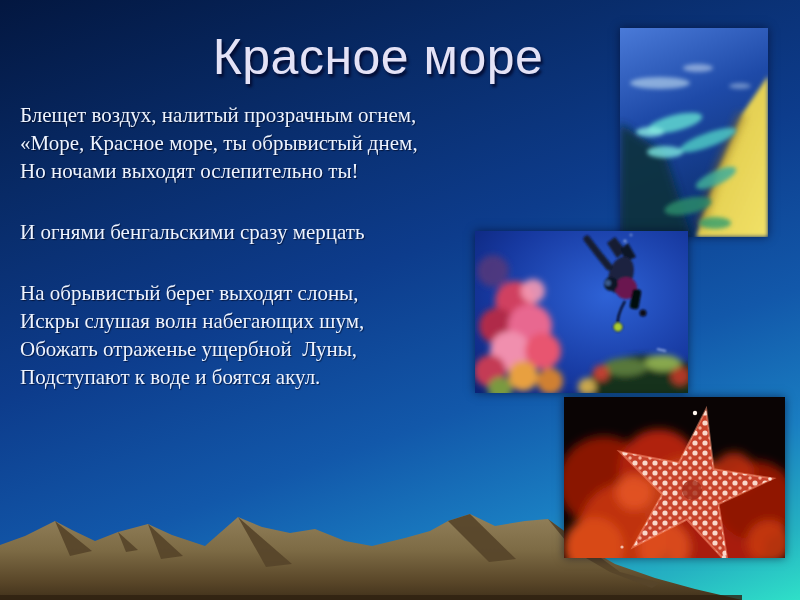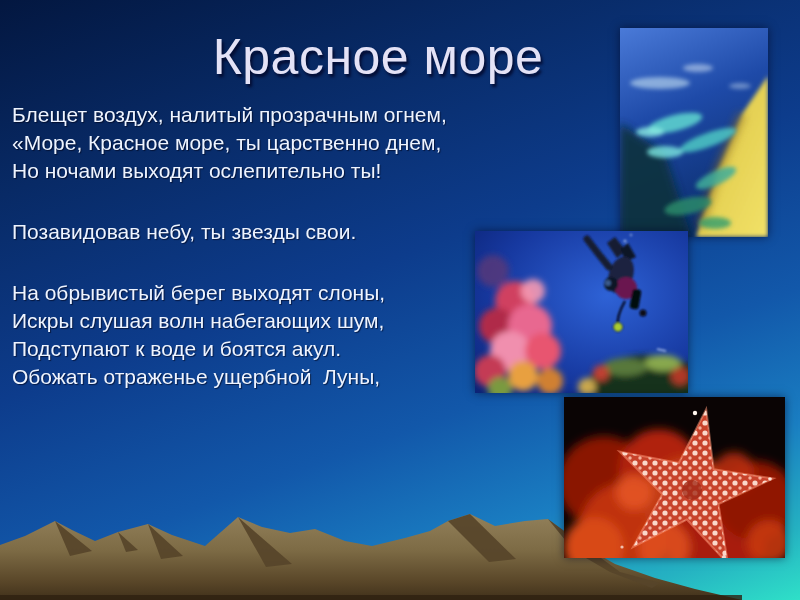--- a/index.html
+++ b/index.html
@@ -10,21 +10,21 @@
       #1a7ec2 80%, #25b2c2 92%, #2fe0c8 100%);
     font-family:"Liberation Sans", sans-serif;
   }
   .title{
     position:absolute;left:0;top:28px;width:756px;text-align:center;
     font-size:50px;line-height:58px;color:#e4e2f6;
     text-shadow:2px 3px 3px rgba(2,6,40,0.85);
     letter-spacing:0.5px;
   }
   .poem{position:absolute;left:8px;top:101px;width:470px;}
-  .stanza{margin:0 0 33px 4px;}
+  .stanza{margin:0 0 33px 12px;font-family:Liberation Serif, serif;}
   .poem-line{
     font-size:21px;line-height:28px;color:#eef4ff;white-space:pre;
     text-shadow:1px 1px 1px rgba(0,2,20,0.6);
   }
   .photo{position:absolute;box-shadow:0 0 9px rgba(0,0,25,0.55);overflow:hidden;}
   .photo svg{display:block;}
   #photo-aerial{left:620px;top:28px;width:148px;height:209px;z-index:3;}
   #photo-diver{left:475px;top:231px;width:213px;height:162px;z-index:4;}
   #photo-star{left:564px;top:397px;width:221px;height:161px;z-index:5;}
   .mountains{position:absolute;left:0;bottom:0;width:800px;height:95px;z-index:2;}
@@ -32,31 +32,31 @@
 </head>
 <body>
 
 <div class="slide">
 
   <div class="title">Красное море</div>
 
   <div class="poem">
     <div class="stanza">
       <div class="poem-line">Блещет воздух, налитый прозрачным огнем,</div>
-      <div class="poem-line">«Море, Красное море, ты царственно днем,</div>
+      <div class="poem-line">«Море, Красное море, ты обрывистый днем,</div>
       <div class="poem-line">Но ночами выходят ослепительно ты!</div>
     </div>
     <div class="stanza">
-      <div class="poem-line">Позавидовав небу, ты звезды свои.</div>
+      <div class="poem-line">И огнями бенгальскими сразу мерцать</div>
     </div>
     <div class="stanza">
       <div class="poem-line">На обрывистый берег выходят слоны,</div>
       <div class="poem-line">Искры слушая волн набегающих шум,</div>
+      <div class="poem-line">Обожать отраженье ущербной  Луны,</div>
       <div class="poem-line">Подступают к воде и боятся акул.</div>
-      <div class="poem-line">Обожать отраженье ущербной  Луны,</div>
     </div>
   </div>
 
   <svg class="mountains" viewBox="0 0 800 95" preserveAspectRatio="none">
     <defs>
       <linearGradient id="mgrad" x1="0" y1="0" x2="0" y2="1">
         <stop offset="0" stop-color="#92805a"></stop>
         <stop offset="0.42" stop-color="#7d6b45"></stop>
         <stop offset="0.78" stop-color="#5a4729"></stop>
         <stop offset="1" stop-color="#40301a"></stop>

